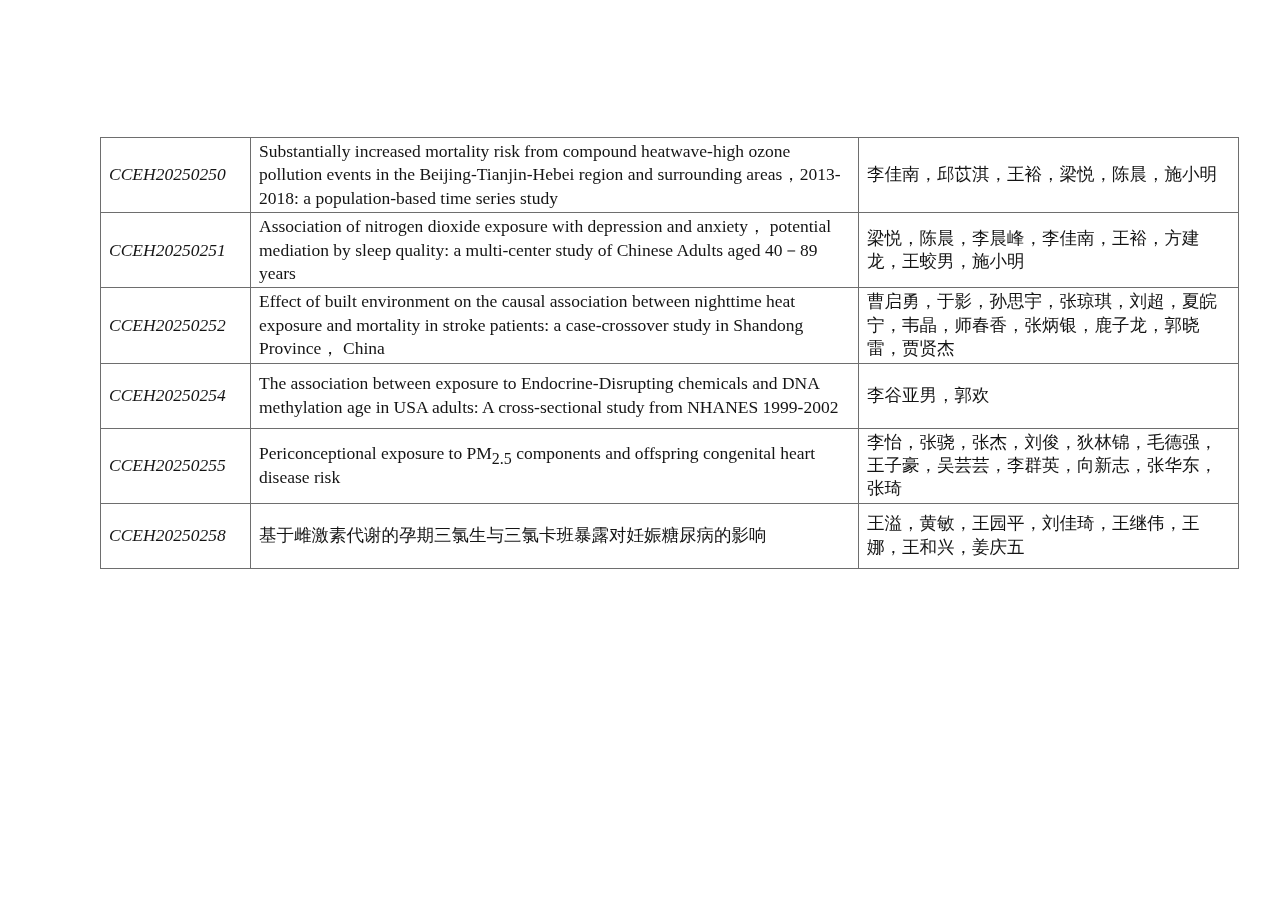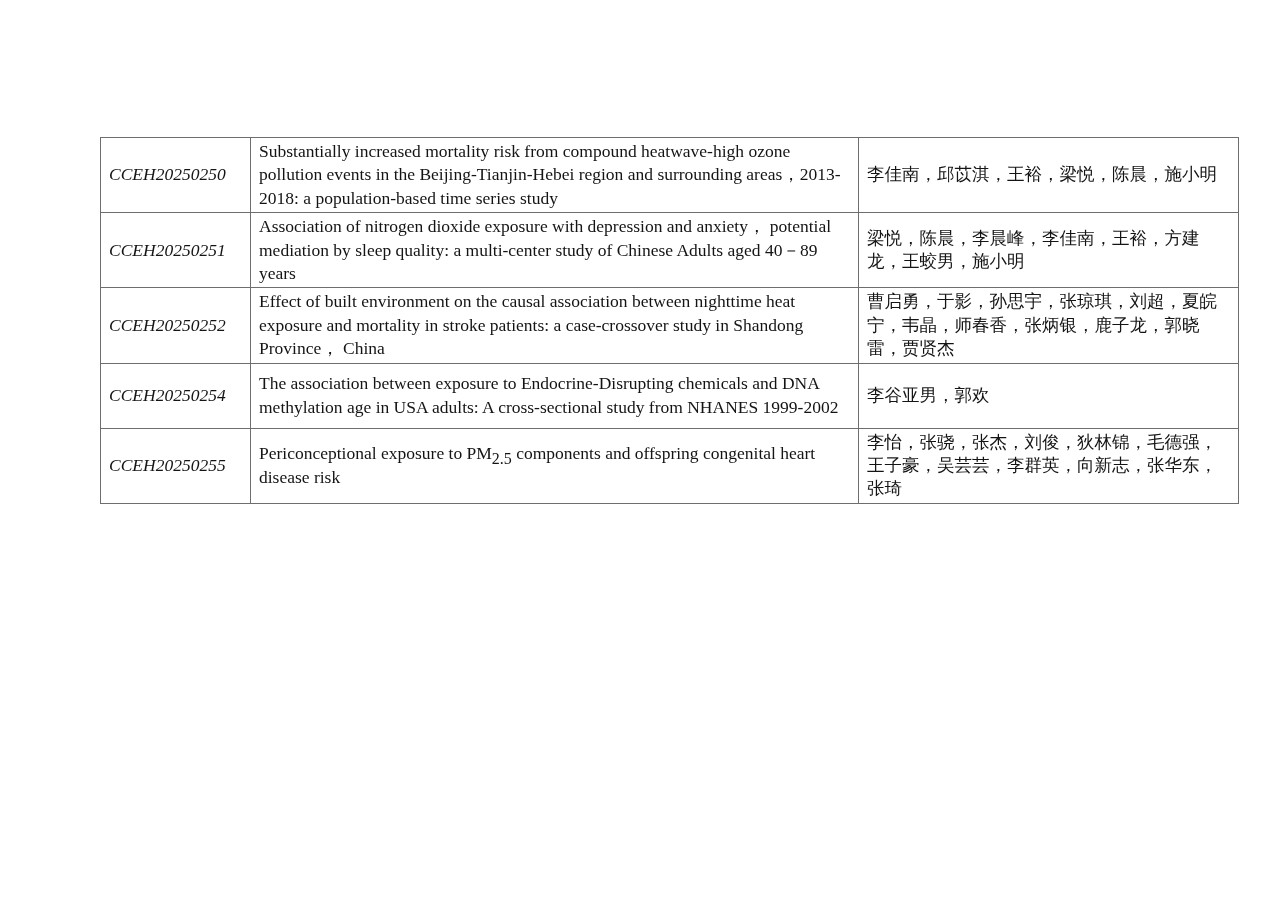--- a/index.html
+++ b/index.html
@@ -85,15 +85,20 @@
         <tr>
           <td class="id-cell"><span>CCEH20250254</span></td>
           <td class="title-cell"><span>The association between exposure to Endocrine-Disrupting chemicals and DNA methylation age in USA adults: A cross-sectional study from NHANES 1999-2002</span></td>
           <td class="authors-cell"><span>李谷亚男，郭欢</span></td>
         </tr>
         <tr>
           <td class="id-cell"><span>CCEH20250255</span></td>
           <td class="title-cell"><span>Periconceptional exposure to PM</span><sub>2.5</sub><span> components and offspring congenital heart disease risk</span></td>
           <td class="authors-cell"><span>李怡，张骁，张杰，刘俊，狄林锦，毛德强，王子豪，吴芸芸，李群英，向新志，张华东，张琦</span></td>
         </tr>
+        <tr>
+          <td class="id-cell"><span>CCEH20250258</span></td>
+          <td class="title-cell"><span>基于雌激素代谢的孕期三氯生与三氯卡班暴露对妊娠糖尿病的影响</span></td>
+          <td class="authors-cell"><span>王溢，黄敏，王园平，刘佳琦，王继伟，王娜，王和兴，姜庆五</span></td>
+        </tr>
       </tbody>
   </table>
 </div>
 
 </body></html>

